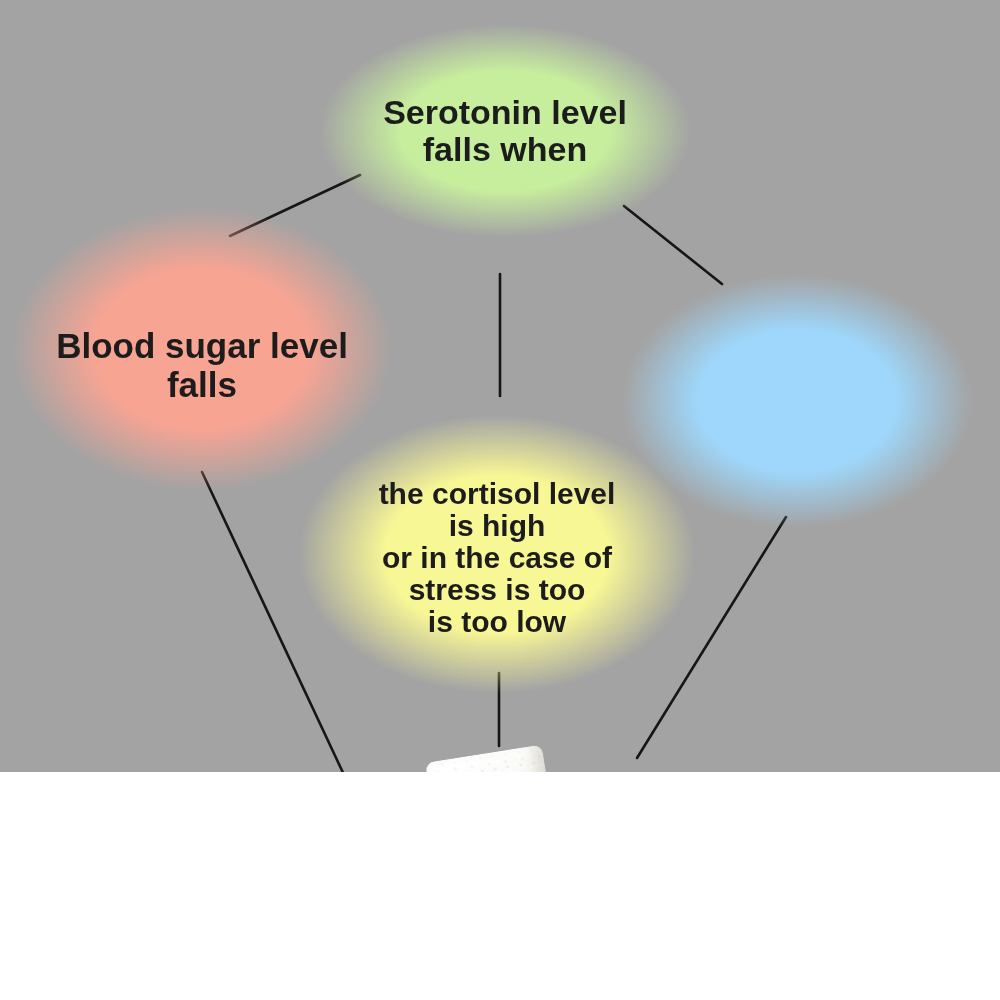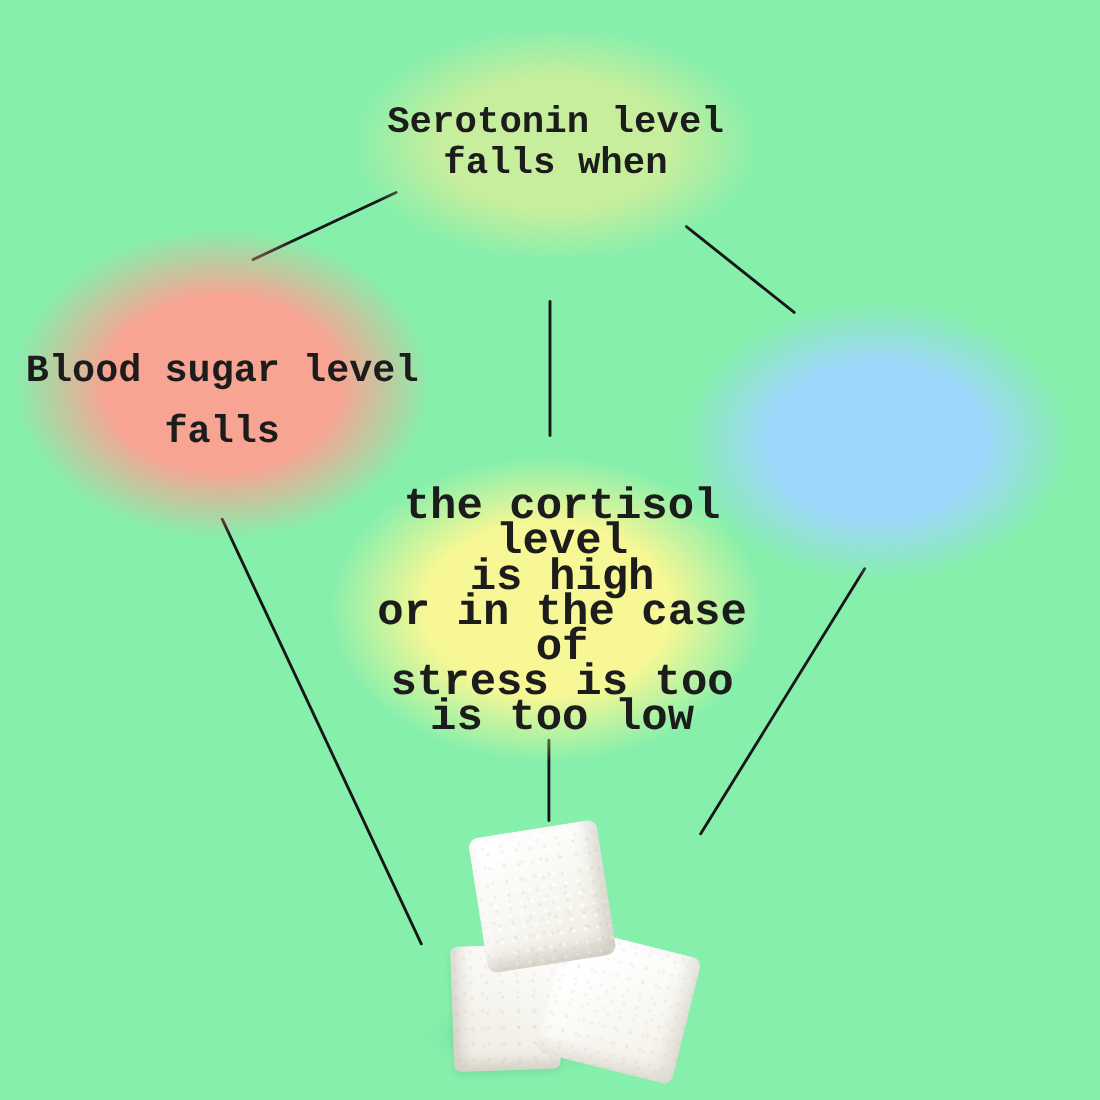--- a/index.html
+++ b/index.html
@@ -1,43 +1,43 @@
 <!DOCTYPE html>
 <html><head>
 <meta charset="utf-8">
 <style>
   html,body{margin:0;padding:0;background:#ffffff;}
   .canvas{
     position:relative;
-    width:1000px;height:1000px;
-    background:#86efac;
+    width:1000px;height:772px;
+    background:#a3a3a3;
     overflow:hidden;
-    font-family:Liberation Mono, monospace;
+    font-family:Liberation Sans, sans-serif;
   }
   .connectors{position:absolute;left:0;top:0;width:1000px;height:1000px;}
   .connectors line{stroke-width:2.6;stroke-linecap:round;}
 
   .blob{position:absolute;border-radius:50%;}
   .blob-serotonin  {left:315px;top:22px; width:380px;height:218px;}
   .blob-bloodsugar {left:8px;  top:205px;width:388px;height:288px;}
   .blob-dopamine   {left:618px;top:272px;width:358px;height:258px;}
   .blob-cortisol   {left:295px;top:412px;width:404px;height:284px;}
 
   .label{
     position:absolute;
     display:flex;align-items:center;justify-content:center;
     text-align:center;
     font-weight:700;
     white-space:pre-line;
     color:#1c1c1c;
   }
   .label-serotonin {left:315px;top:22px; width:380px;height:218px;font-size:34px;line-height:37px;}
-  .label-bloodsugar{left:8px;  top:205px;width:388px;height:288px;font-size:35px;line-height:56px;padding-top:32px;box-sizing:border-box;}
+  .label-bloodsugar{left:8px;  top:205px;width:388px;height:288px;font-size:35px;line-height:39px;padding-top:32px;box-sizing:border-box;}
   .label-dopamine  {left:618px;top:272px;width:358px;height:258px;font-size:34px;line-height:38px;padding-bottom:10px;box-sizing:border-box;}
-  .label-cortisol  {left:309px;top:412px;width:404px;height:284px;font-size:40px;line-height:32px;padding-top:8px;box-sizing:border-box;}
+  .label-cortisol  {left:295px;top:412px;width:404px;height:284px;font-size:30px;line-height:32px;padding-top:8px;box-sizing:border-box;}
 
   .sugar{position:absolute;left:370px;top:745px;width:280px;height:235px;}
   .ground-shadow{
     position:absolute;left:5px;top:168px;width:255px;height:58px;
     border-radius:50%;
     background:radial-gradient(closest-side, rgba(70,68,60,0.22), rgba(70,68,60,0) 92%);
     filter:blur(4px);
   }
   .cube{position:absolute;}
   .cube-top{

